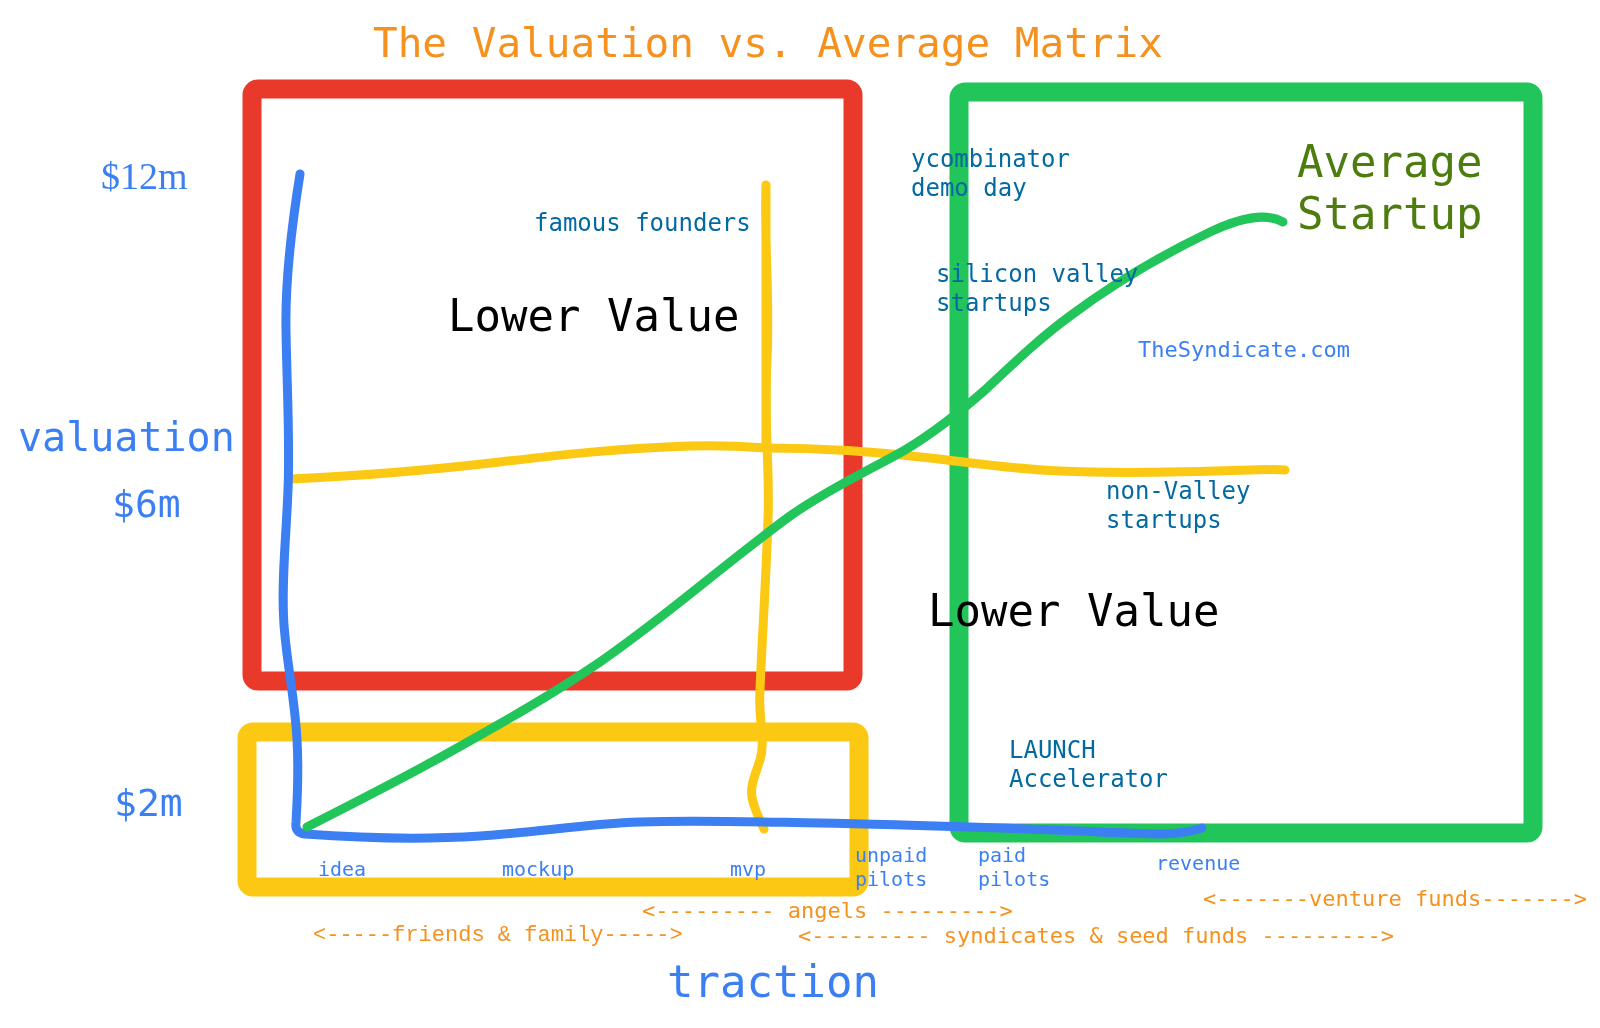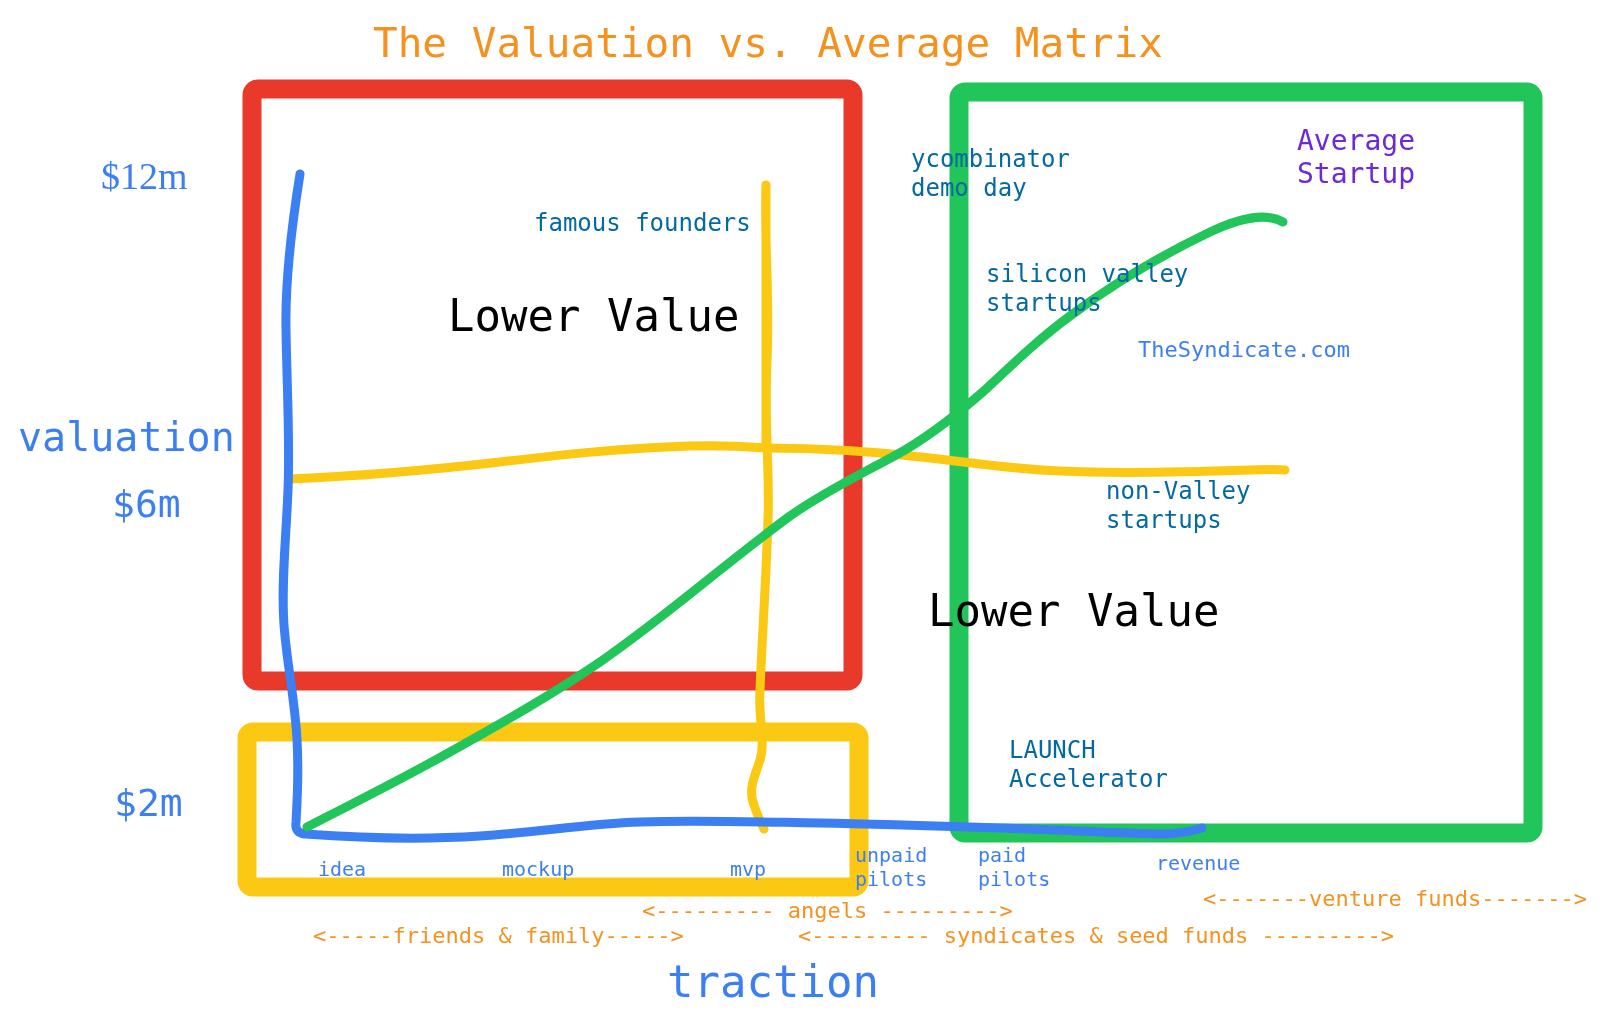--- a/index.html
+++ b/index.html
@@ -40,23 +40,24 @@
   .tick {
     font-size: 38px;
     color: #3b7ff2;
   }
   .quad-label {
     font-size: 44px;
     color: #000000;
     margin-left: 40px;
   }
   .green-label {
-    font-size: 28px;
-    color: #6d28d9;
+    font-size: 44px;
+    color: #4d7c0f;
     line-height: 1.18;
+    margin-top: 12px;
   }
   .anno {
     font-size: 24px;
     color: #0369a1;
     line-height: 1.2;
   }
   .anno-small {
     font-size: 22px;
     color: #3b7ff2;
     line-height: 1.2;
@@ -137,37 +138,37 @@
   <div class="txt tick" style="left:114px; top:782px;">$2m</div>
 
   <div class="txt quad-label" style="left:408px; top:291px;">Lower Value</div>
   <div class="txt quad-label" style="left:888px; top:586px;">Lower Value</div>
   <div class="txt green-label" style="left:1297px; top:124px;">Average
 Startup</div>
 
   <div class="txt anno" style="left:534px; top:209px;">famous founders</div>
   <div class="txt anno" style="left:911px; top:145px;">ycombinator
 demo day</div>
-  <div class="txt anno" style="left:986px; top:260px;">silicon valley
+  <div class="txt anno" style="left:936px; top:260px;">silicon valley
 startups</div>
   <div class="txt anno-small" style="left:1138px; top:337px;">TheSyndicate.com</div>
   <div class="txt anno" style="left:1106px; top:477px;">non-Valley
 startups</div>
   <div class="txt anno" style="left:1009px; top:736px;">LAUNCH
 Accelerator</div>
 
   <div class="txt xtick" style="left:318px; top:857px;">idea</div>
   <div class="txt xtick" style="left:502px; top:857px;">mockup</div>
   <div class="txt xtick" style="left:730px; top:857px;">mvp</div>
   <div class="txt xtick" style="left:855px; top:843px;">unpaid
 pilots</div>
   <div class="txt xtick" style="left:978px; top:843px;">paid
 pilots</div>
   <div class="txt xtick" style="left:1156px; top:851px;">revenue</div>
 
   <div class="txt band" style="left:642px; top:899px;">&lt;--------- angels ---------&gt;</div>
   <div class="txt band" style="left:1203px; top:887px;">&lt;-------venture funds-------&gt;</div>
-  <div class="txt band" style="left:313px; top:924px;">&lt;-----friends &amp; family-----&gt;</div>
+  <div class="txt band" style="left:313px; top:924px;font-family:Liberation Mono, monospace;">&lt;-----friends &amp; family-----&gt;</div>
   <div class="txt band" style="left:798px; top:924px;">&lt;--------- syndicates &amp; seed funds ---------&gt;</div>
 
   <div class="txt xaxis-title" style="left:667px; top:957px;">traction</div>
 
 </div>
 
 </body></html>

